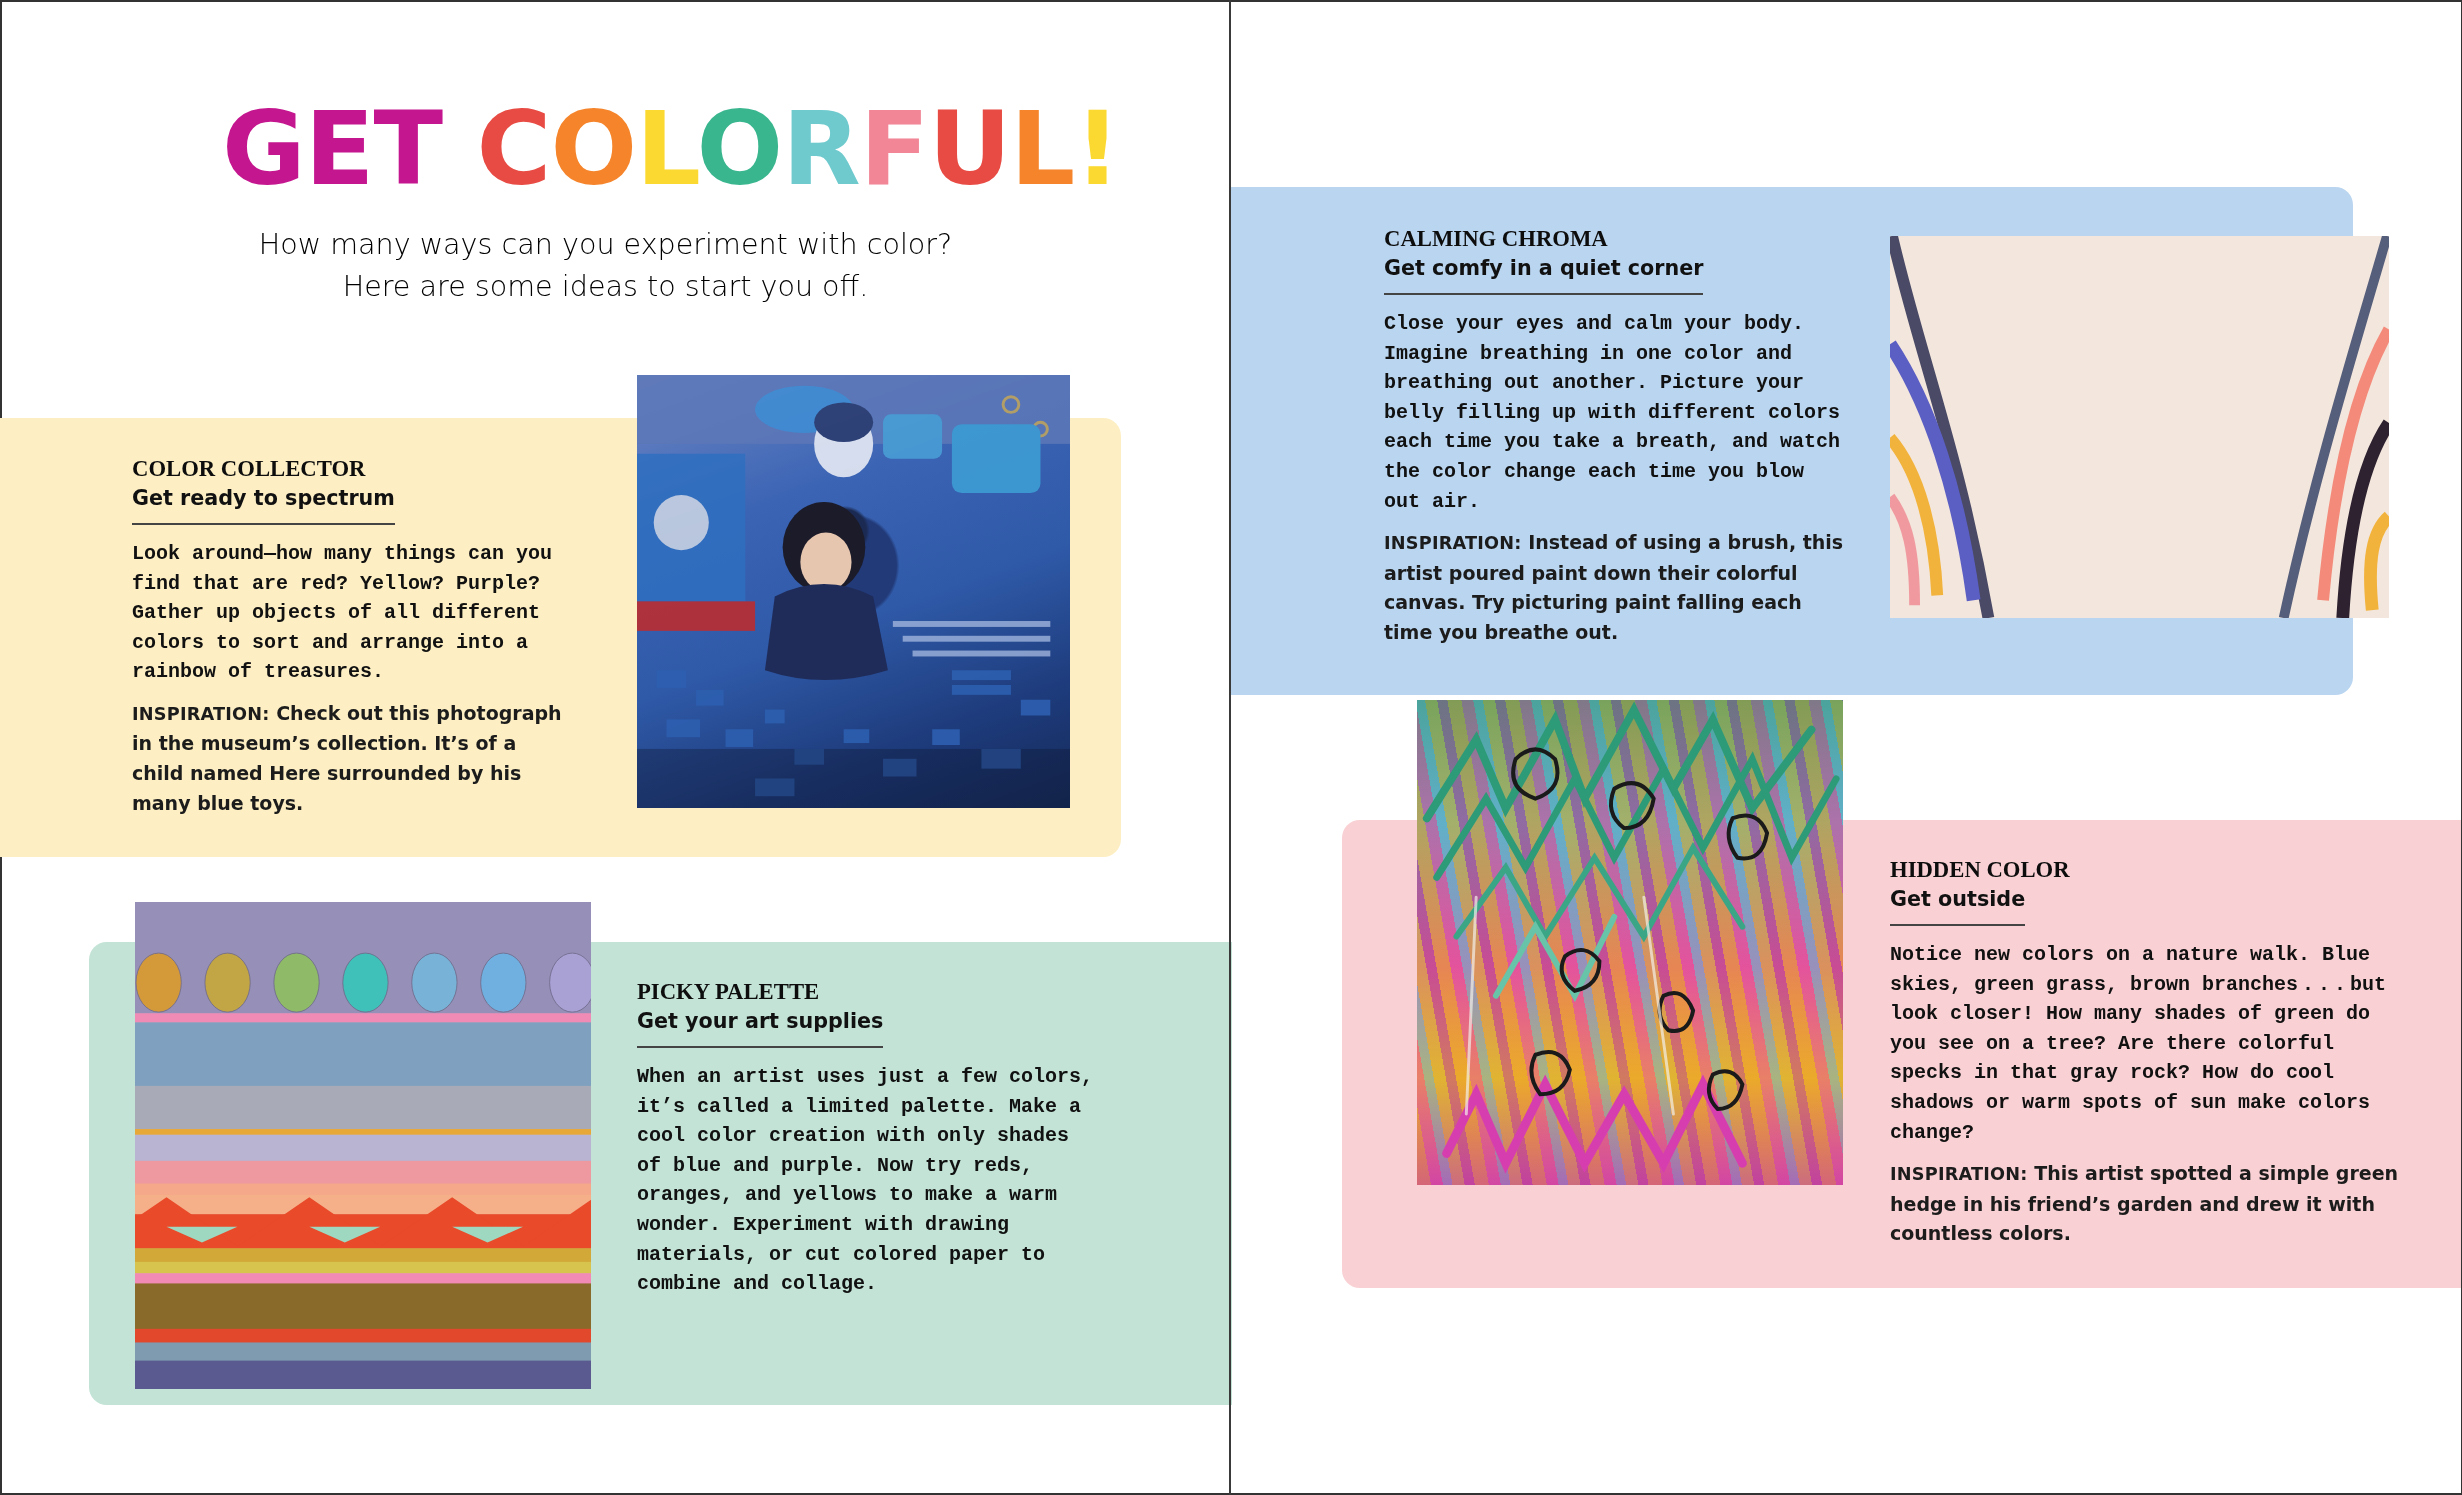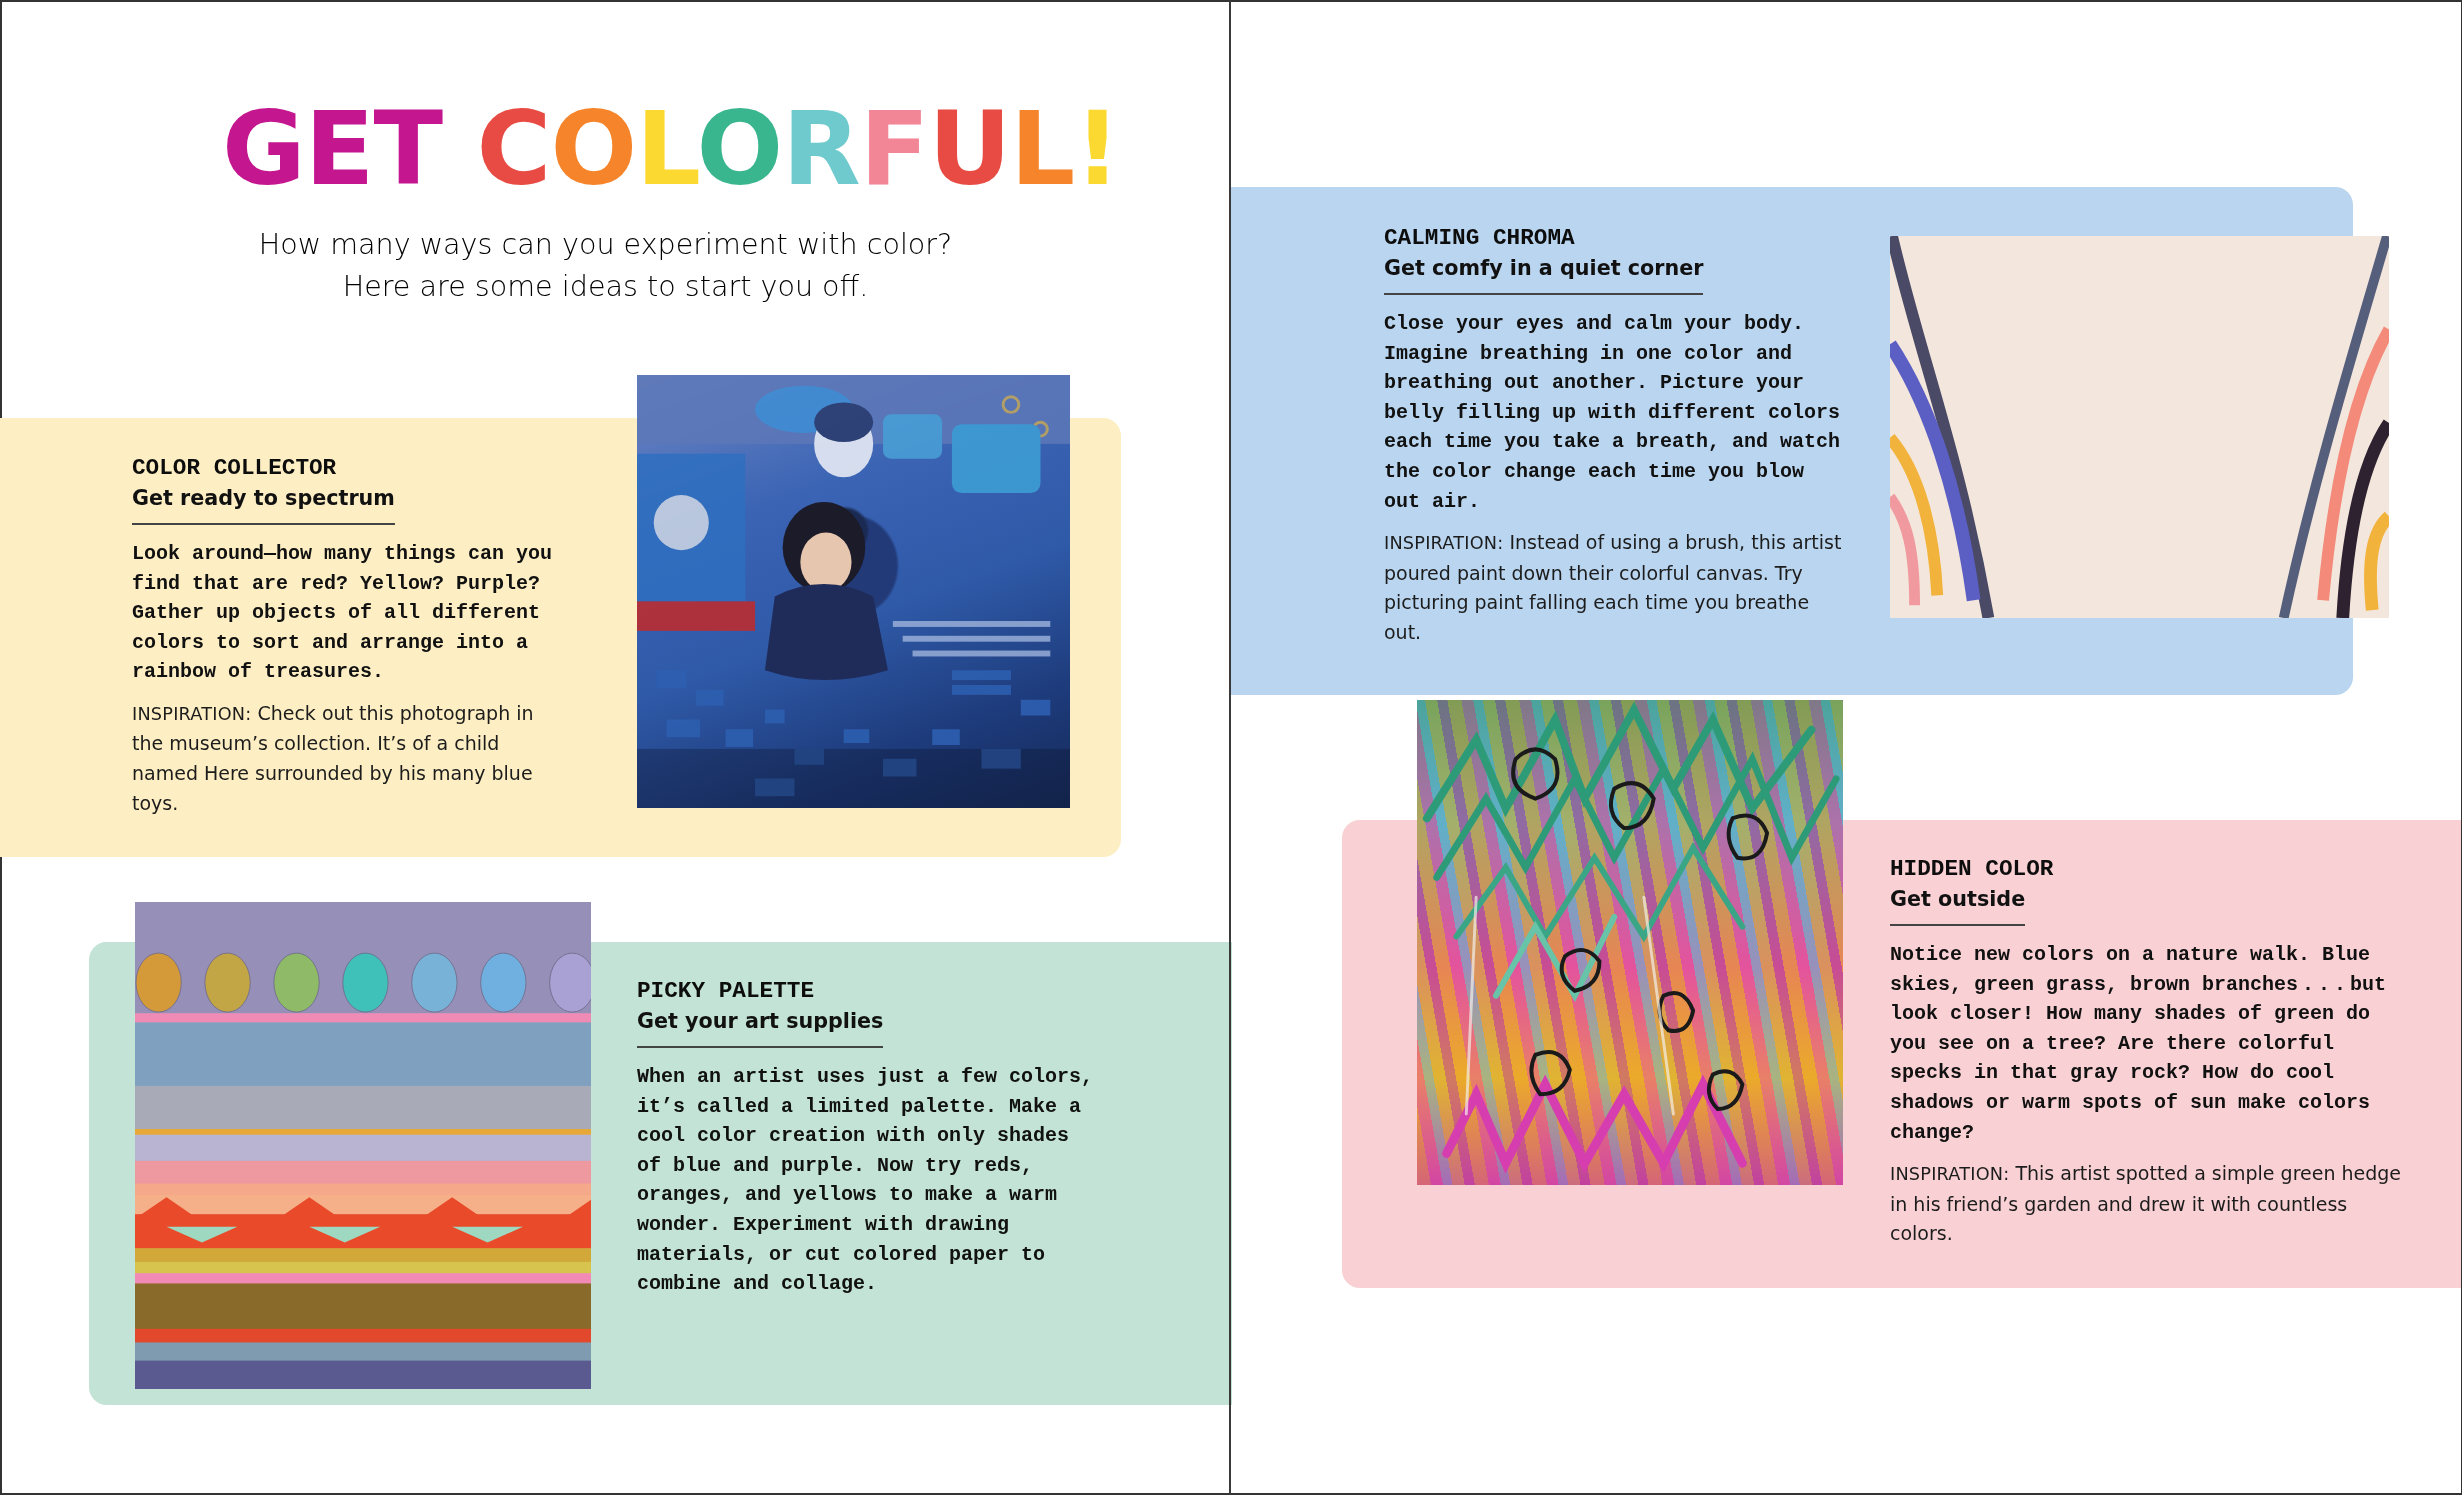--- a/index.html
+++ b/index.html
@@ -17,25 +17,25 @@
 
   .title { position: absolute; left: 222px; top: 99px; width: 778px; height: 99px; text-align: left;
            font-family: "DejaVu Sans", sans-serif; font-weight: 900; font-size: 102px; line-height: 99px; letter-spacing: -1px; white-space: nowrap; }
   .title span { font-weight: bold; }
 
   .intro { position: absolute; left: 231px; top: 223px; width: 749px; text-align: center;
            font-family: "DejaVu Sans", sans-serif; font-weight: 300; font-size: 28.6px; line-height: 42px; color: #000000; }
   .intro div { white-space: nowrap; }
 
   .block { position: absolute; }
-  .block h2 { font-family: Liberation Mono, monospace; font-weight: bold; font-size: 22.7px; line-height: 27.6px; letter-spacing: 0px; color: #0d0d0d; }
+  .block h2 { font-family: Liberation Serif, serif; font-weight: bold; font-size: 22.7px; line-height: 27.6px; letter-spacing: 0px; color: #0d0d0d; }
   .block .sub { display: inline-block; font-family: "DejaVu Sans", sans-serif; font-weight: 600; font-size: 20.7px; line-height: 27.6px; color: #111;
                 border-bottom: 2px solid #444; padding-bottom: 11px; margin-top: 2px; }
   .block .body { margin-top: 13.8px; font-family: Liberation Mono, monospace; font-weight: bold; font-size: 20px; line-height: 29.6px; color: #111; }
-  .block .insp { margin-top: 11.8px; font-family: "DejaVu Sans", sans-serif; font-weight: normal; font-size: 19px; line-height: 29.6px; color: #1c1c1c; }
+  .block .insp { margin-top: 11.8px; font-family: "DejaVu Sans", sans-serif; font-weight: bold; font-size: 19px; line-height: 29.6px; color: #1c1c1c; }
   .block .insp .label { font-size: 17.7px; letter-spacing: 0.2px; }
 
   .b1 { left: 132px; top: 455px; width: 433px; }
   .b2 { left: 637px; top: 978px; width: 463px; }
   .b3 { left: 1384px; top: 225px; width: 463px; }
   .b4 { left: 1890px; top: 856px; width: 512px; }
 
   .art { position: absolute; overflow: hidden; }
   .art svg { display: block; width: 100%; height: 100%; }
   .photo { left: 637px; top: 375px; width: 433px; height: 433px;

